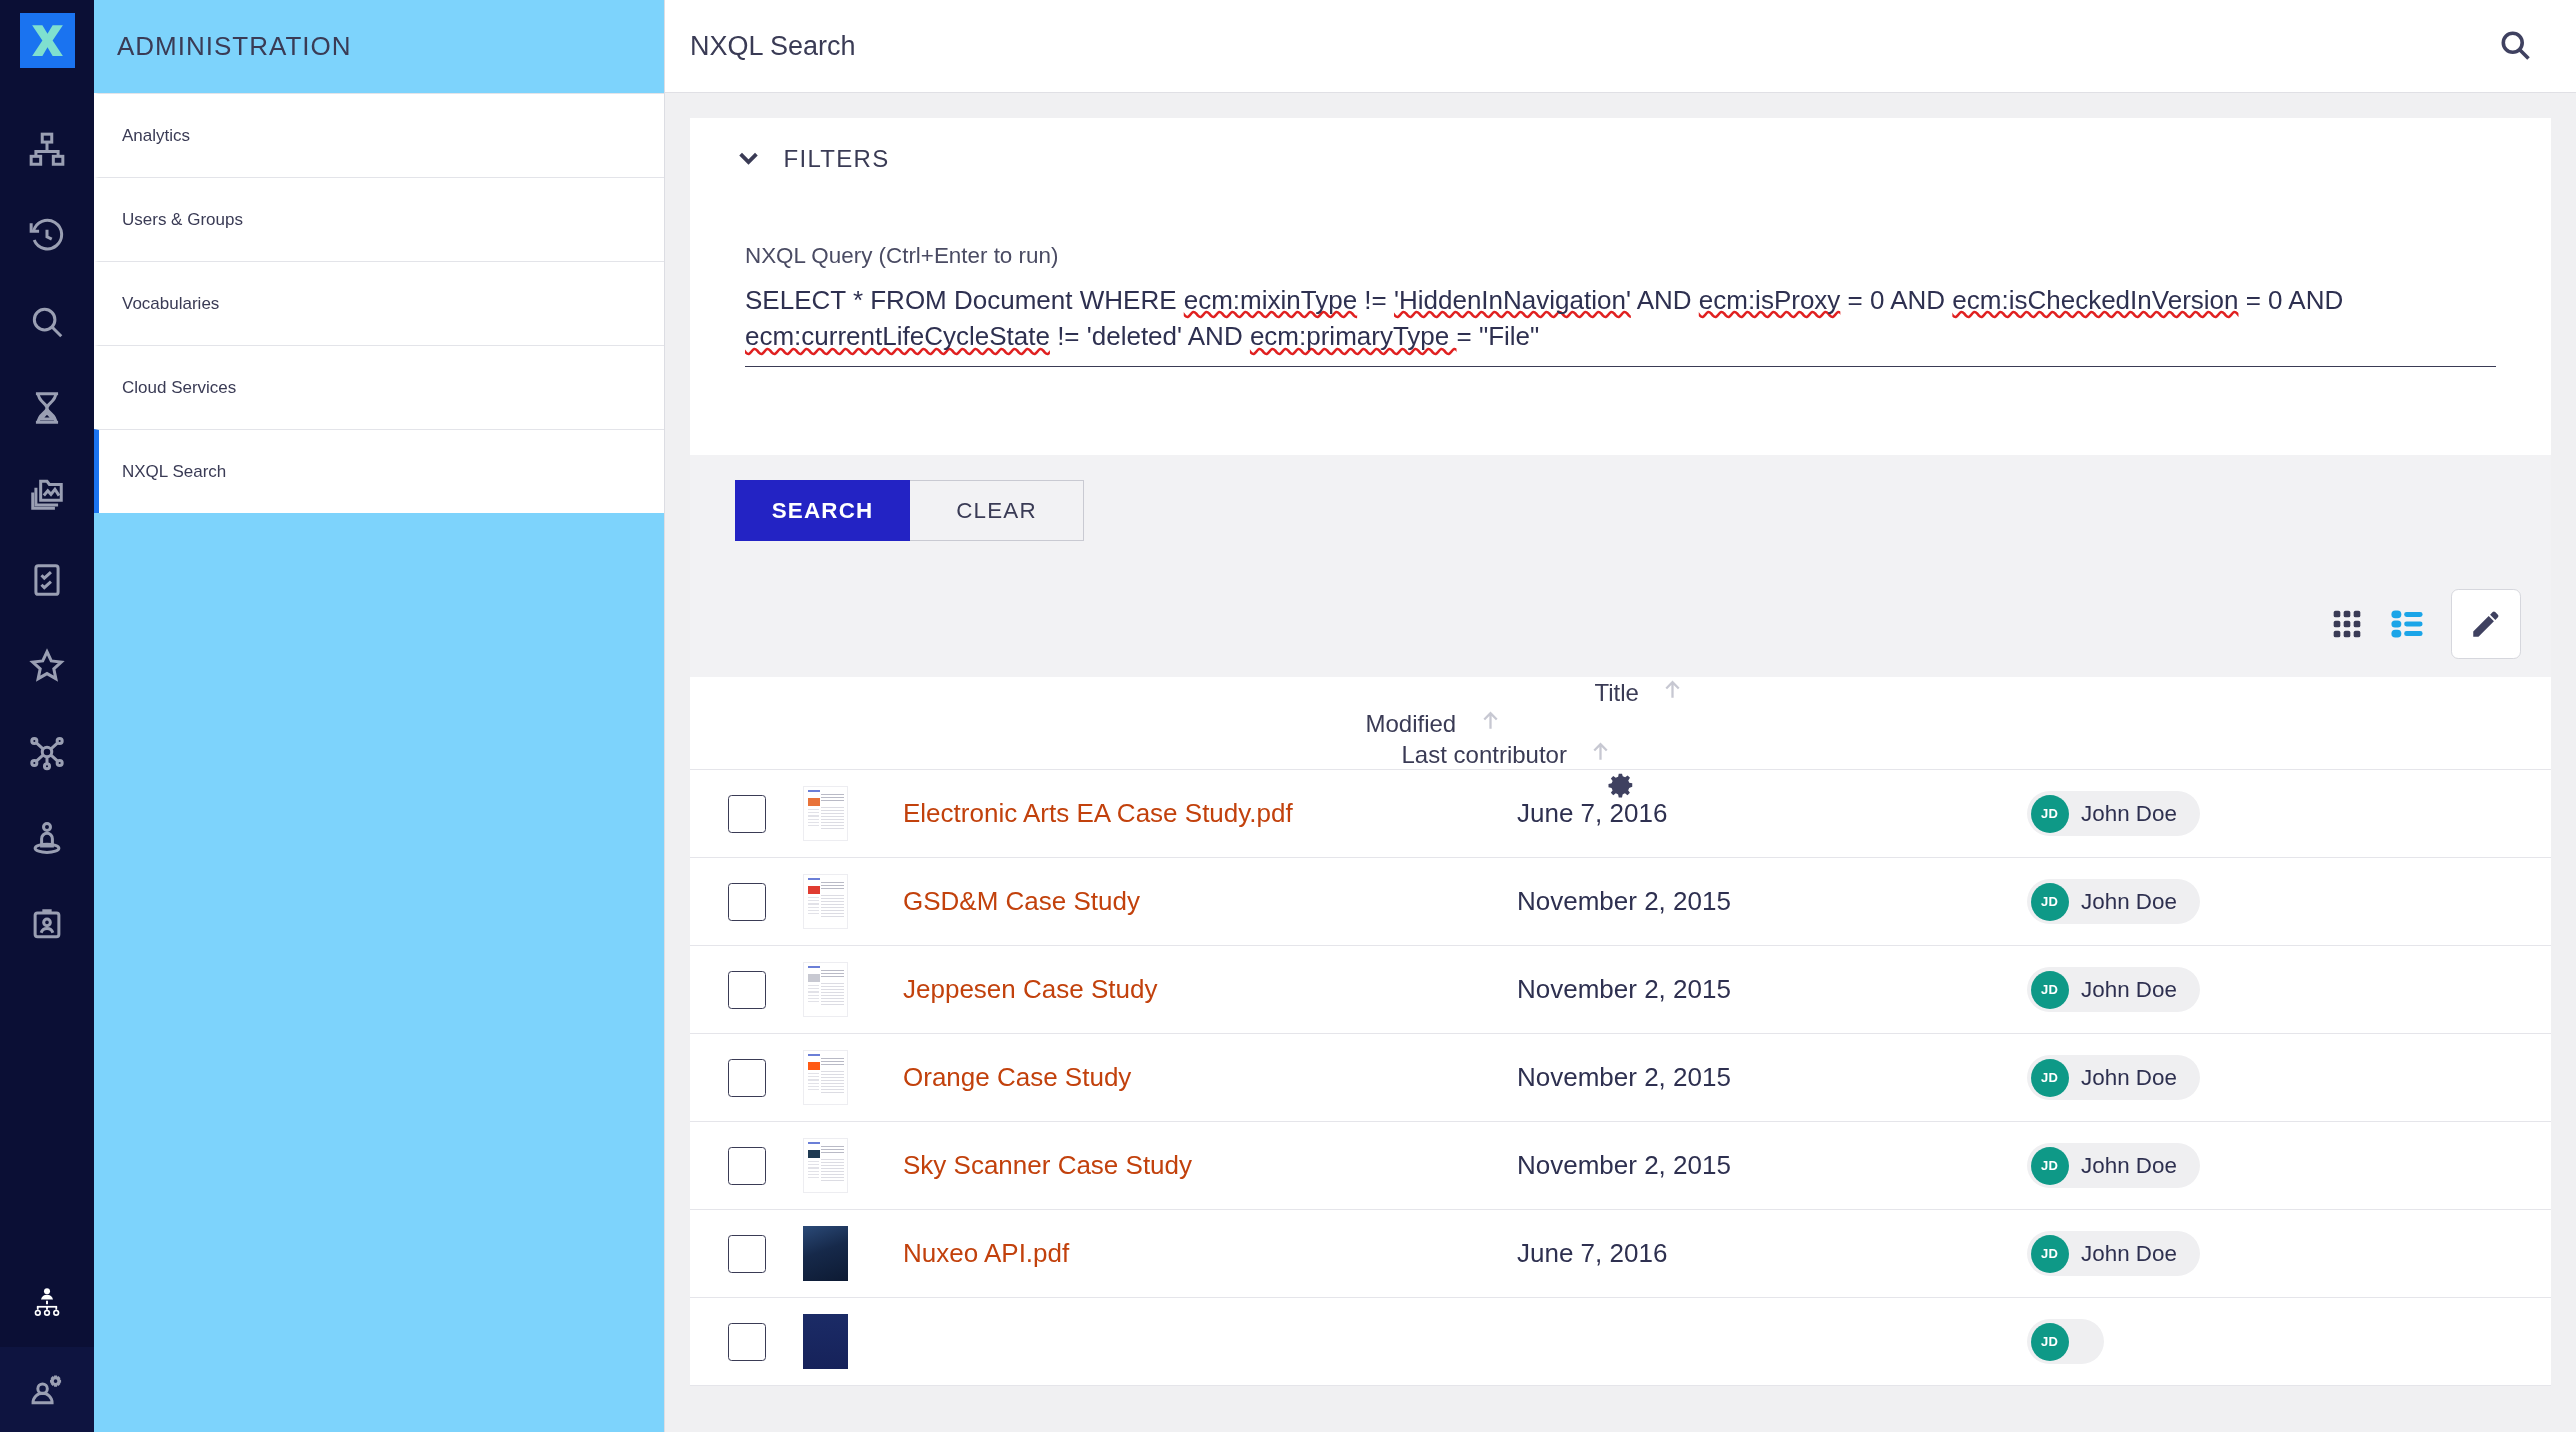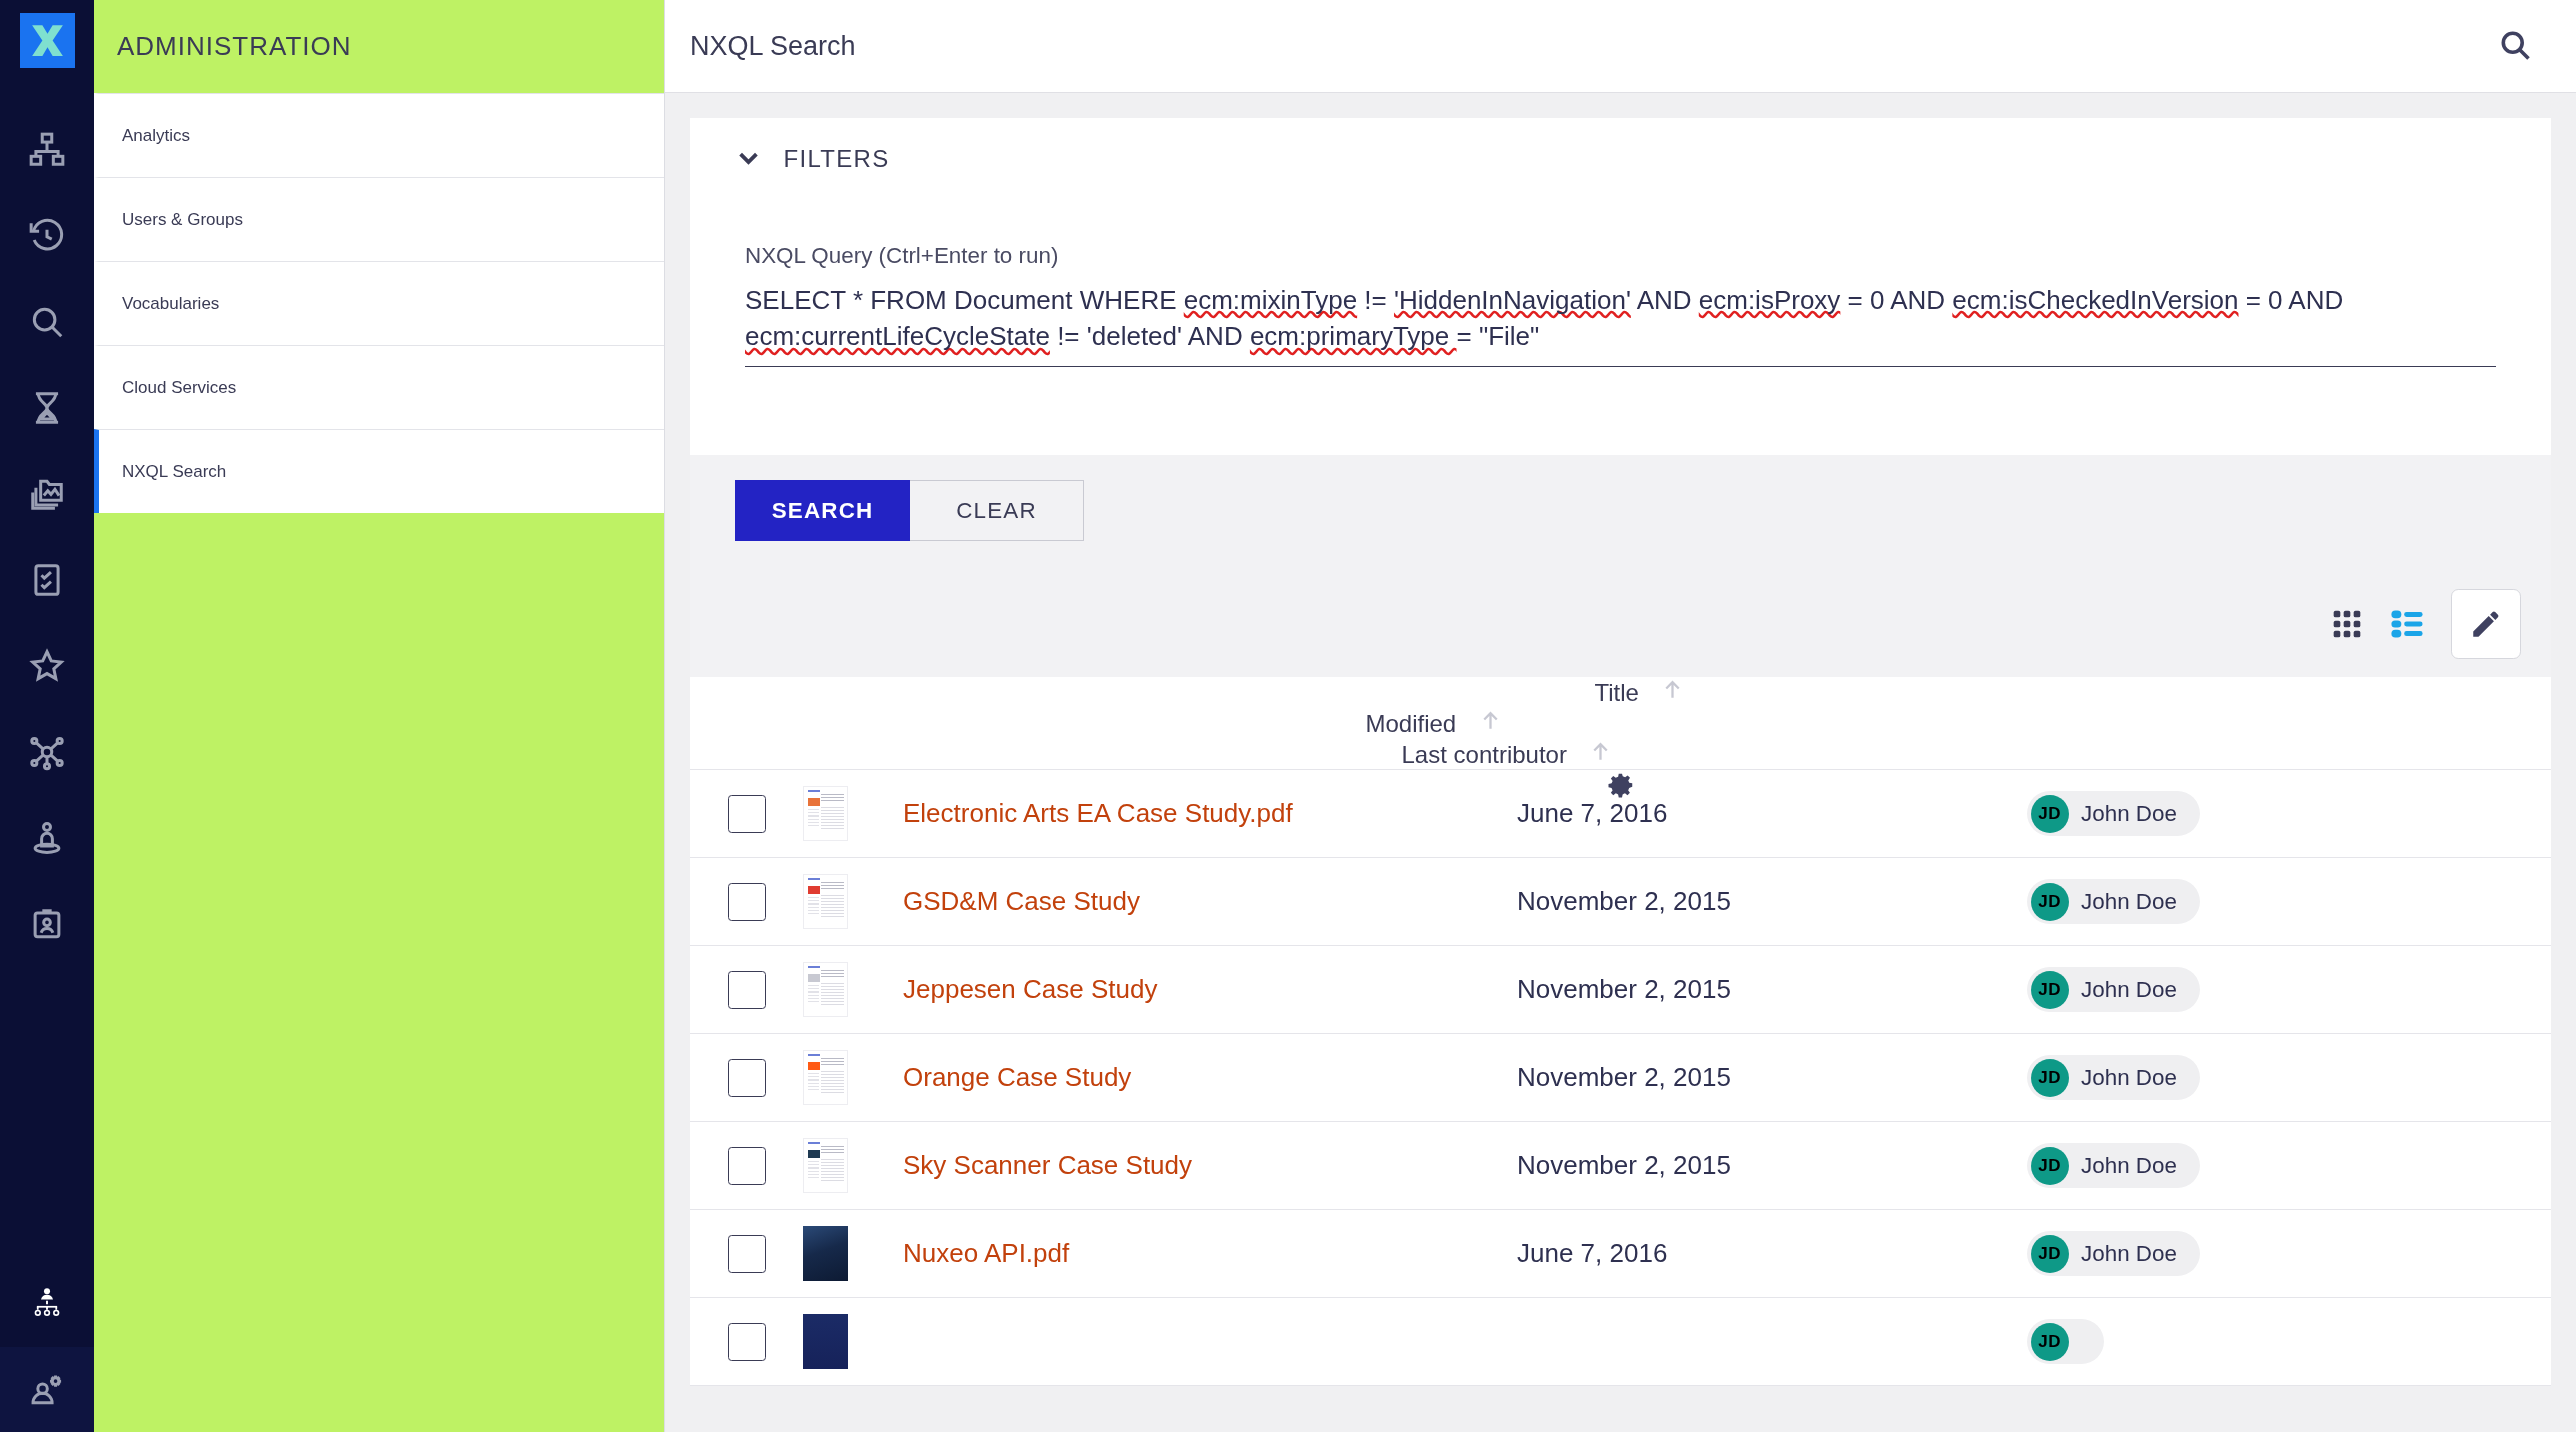--- a/index.html
+++ b/index.html
@@ -32,21 +32,21 @@
   }
   .rail-item svg { width: 38px; height: 38px; stroke: #9a9fb3; fill: none; stroke-width: 1.9; }
   .rail-bottom { position: absolute; bottom: 0; left: 0; width: 94px; }
   .rail-bottom .rail-item { height: 86px; }
   .rail-bottom .rail-item.filled svg { stroke: none; fill: #ffffff; }
   .rail-bottom .rail-item.lower { background: #0e1440; }
 
   
   .sidebar {
     width: 571px; min-width: 571px; height: 1433px;
-    background: #bef264;
+    background: #7dd3fc;
     border-right: 0.9px solid #dcdde3;
   }
   .sidebar-title {
     height: 93px; display: flex; align-items: center;
     padding-left: 23px;
     font-size: 26px; letter-spacing: 1px;
     color: #3a3b55; font-weight: 400;
   }
   .sidebar-item {
     height: 84px; display: flex; align-items: center;
@@ -158,21 +158,21 @@
   .thumb.full .cover { position: absolute; inset: 0; }
   .title-cell { font-size: 26px; color: #c2410c; cursor: pointer; }
   .mod-cell { font-size: 26px; color: #2e3050; }
   .chip {
     display: inline-flex; align-items: center; gap: 12.5px;
     background: #efeff1; border-radius: 894px; padding: 3.6px 23px 3.6px 3.6px;
     cursor: pointer;
   }
   .av {
     width: 38px; height: 38px; border-radius: 50%;
-    background: #0e9987; color: #000000; font-size: 17px; font-weight: 700;
+    background: #0e9987; color: #ffffff; font-size: 13px; font-weight: 700;
     display: flex; align-items: center; justify-content: center; letter-spacing: 0.4px;
   }
   .chip-name { font-size: 22.4px; color: #2e3050; }
 </style>
 </head>
 <body>
 
 <div class="app">
 
   <div class="rail">

